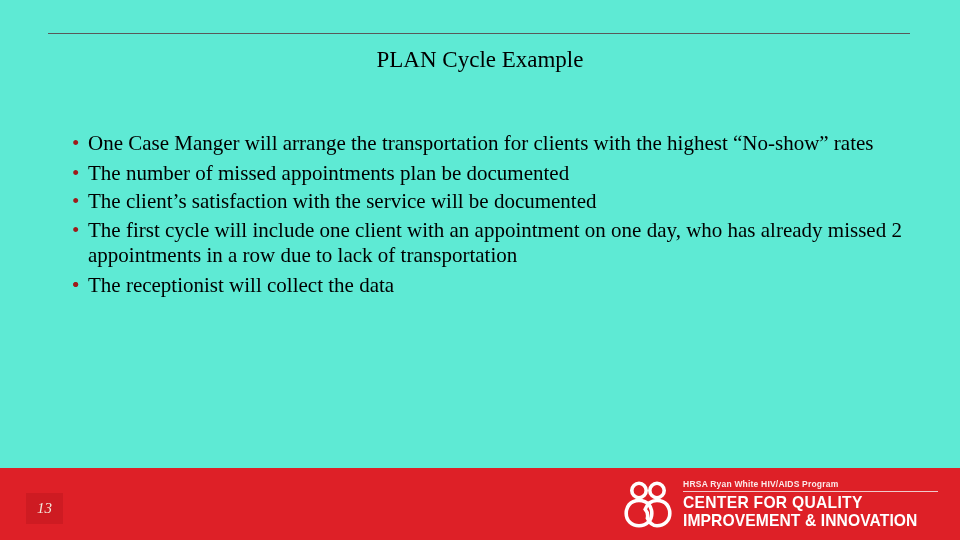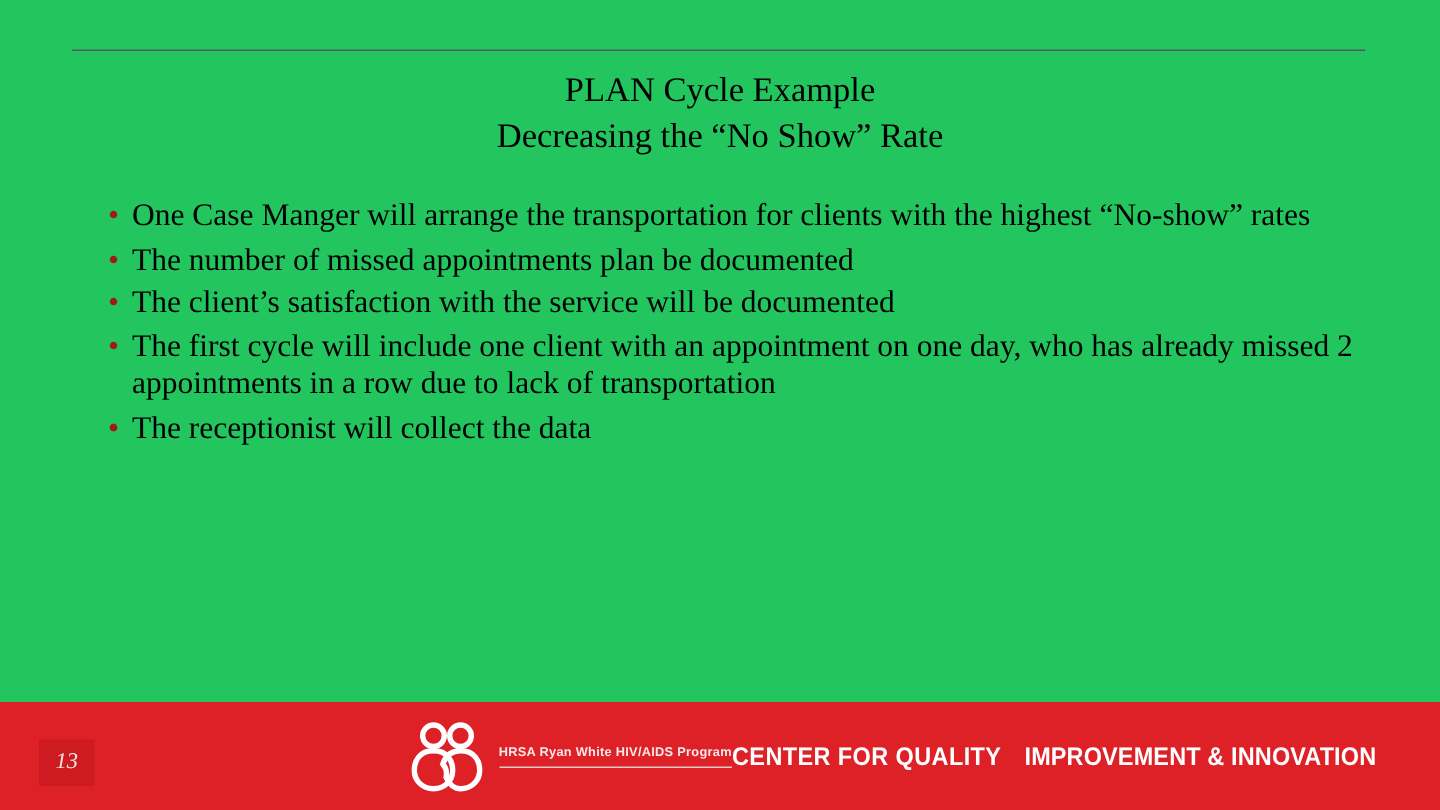--- a/index.html
+++ b/index.html
@@ -9,21 +9,21 @@
     background: #ffffff;
   }
   body {
     font-family: "Liberation Serif", "DejaVu Serif", serif;
   }
 
   .slide {
     position: relative;
     width: 960px;
     height: 540px;
-    background: #22c55e;
+    background: #5eead4;
     overflow: hidden;
   }
 
   
   .top-rule {
     position: absolute;
     left: 48px;
     top: 33px;
     width: 862px;
     height: 1px;
@@ -124,21 +124,21 @@
     align-items: center;
     gap: 9px;
   }
   .logo-mark {
     width: 52px;
     height: 50px;
     flex: none;
   }
   .logo-text {
     display: flex;
-    flex-direction: row;
+    flex-direction: column;
     justify-content: center;
   }
   .logo-tagline {
     font-family: "Liberation Sans", "DejaVu Sans", sans-serif;
     font-size: 8.5px;
     font-weight: bold;
     letter-spacing: 0.2px;
     color: #FBE9E9;
     padding-bottom: 2px;
     border-bottom: 1px solid #F0C9CB;
@@ -167,21 +167,20 @@
 </style>
 </head>
 <body>
 
 <div class="slide">
 
   <div class="top-rule"></div>
 
   <div class="title-block">
     <div class="title-line">PLAN Cycle Example</div>
-    <div class="title-line">Decreasing the “No Show” Rate</div>
   </div>
 
   <div class="body-block">
 
 
     <ul class="bullet-list">
       <li class="bullet-item">
         <span class="bullet-glyph">•</span>
         <span>One Case Manger will arrange the transportation for clients with the highest “No-show” rates</span>
       </li>

